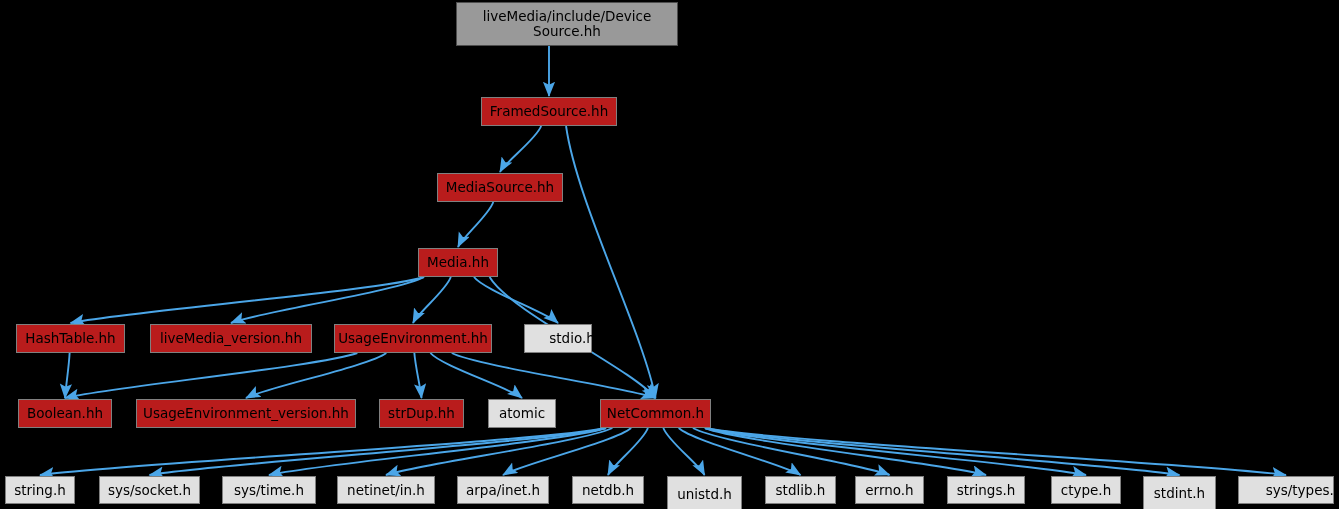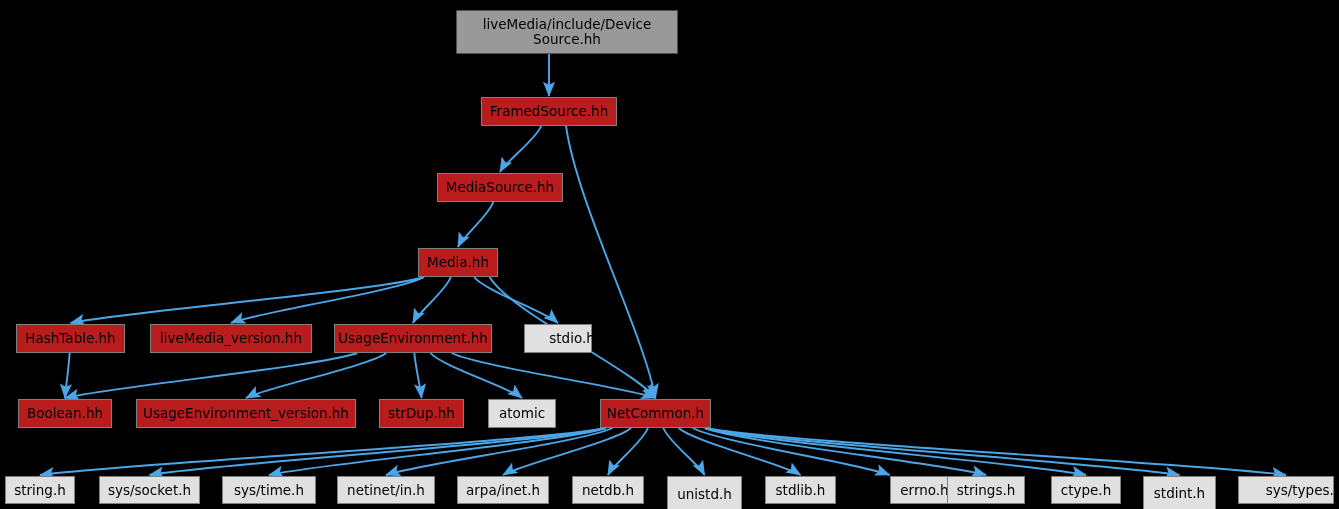--- a/index.html
+++ b/index.html
@@ -75,21 +75,21 @@
         <path d="M663.34,428 C668.24,441.44 698.62,464.12 704.5,475" marker-end="url(#arrow)"></path>
         <path d="M678.7,428 C693.2,441.44 783.1,464.12 800.5,475" marker-end="url(#arrow)"></path>
         <path d="M692.94,428 C716.34,441.44 861.42,464.12 889.5,475" marker-end="url(#arrow)"></path>
         <path d="M705,428 C738.05,441.44 946.34,464.12 986,475" marker-end="url(#arrow)"></path>
         <path d="M705,428 C748.05,441.44 1034.34,464.12 1086,475" marker-end="url(#arrow)"></path>
         <path d="M705,428 C757.4,441.44 1116.62,464.12 1179.5,475" marker-end="url(#arrow)"></path>
         <path d="M705,428 C768.05,441.44 1210.34,464.12 1286,475" marker-end="url(#arrow)"></path>
       </g>
   </svg>
   <div id="nodes">
-      <div class="node root" style="left: 456px; top: 2px; width: 222px; height: 44px; margin-top: 8px;">liveMedia/include/Device
+      <div class="node root" style="left: 456px; top: 2px; width: 222px; height: 44px;">liveMedia/include/Device
 Source.hh</div>
       <div class="node hdr" style="left: 481px; top: 97px; width: 136px; height: 29px;">FramedSource.hh</div>
       <div class="node hdr" style="left: 437px; top: 173px; width: 126px; height: 29px;">MediaSource.hh</div>
       <div class="node hdr" style="left: 418px; top: 248px; width: 80px; height: 29px;">Media.hh</div>
       <div class="node hdr" style="left: 16px; top: 324px; width: 109px; height: 29px;">HashTable.hh</div>
       <div class="node hdr" style="left: 150px; top: 324px; width: 162px; height: 29px;">liveMedia_version.hh</div>
       <div class="node hdr" style="left: 334px; top: 324px; width: 158px; height: 29px;">UsageEnvironment.hh</div>
       <div class="node sys" style="left: 524px; top: 324px; width: 68px; height: 29px; padding-left: 28px;">stdio.h</div>
       <div class="node hdr" style="left: 18px; top: 399px; width: 94px; height: 29px;">Boolean.hh</div>
       <div class="node hdr" style="left: 136px; top: 399px; width: 220px; height: 29px;">UsageEnvironment_version.hh</div>
@@ -97,19 +97,19 @@
       <div class="node sys" style="left: 488px; top: 399px; width: 68px; height: 29px;">atomic</div>
       <div class="node hdr" style="left: 600px; top: 399px; width: 111px; height: 29px;">NetCommon.h</div>
       <div class="node sys" style="left: 5px; top: 476px; width: 70px; height: 28px;">string.h</div>
       <div class="node sys" style="left: 99px; top: 476px; width: 101px; height: 28px;">sys/socket.h</div>
       <div class="node sys" style="left: 222px; top: 476px; width: 94px; height: 28px;">sys/time.h</div>
       <div class="node sys" style="left: 337px; top: 476px; width: 98px; height: 28px;">netinet/in.h</div>
       <div class="node sys" style="left: 457px; top: 476px; width: 92px; height: 28px;">arpa/inet.h</div>
       <div class="node sys" style="left: 572px; top: 476px; width: 72px; height: 28px; text-align: center;">netdb.h</div>
       <div class="node sys" style="left: 667px; top: 476px; width: 75px; height: 36px;">unistd.h</div>
       <div class="node sys" style="left: 765px; top: 476px; width: 71px; height: 28px; text-align: right;">stdlib.h</div>
-      <div class="node sys" style="left: 890px; top: 476px; width: 69px; height: 28px;">errno.h</div>
+      <div class="node sys" style="left: 855px; top: 476px; width: 69px; height: 28px;">errno.h</div>
       <div class="node sys" style="left: 947px; top: 476px; width: 78px; height: 28px;">strings.h</div>
       <div class="node sys" style="left: 1051px; top: 476px; width: 70px; height: 28px;">ctype.h</div>
       <div class="node sys" style="left: 1143px; top: 476px; width: 73px; height: 34px;">stdint.h</div>
       <div class="node sys" style="left: 1238px; top: 476px; width: 96px; height: 28px; padding-left: 36px;">sys/types.h</div>
     </div>
 </div>
 
 </body></html>

